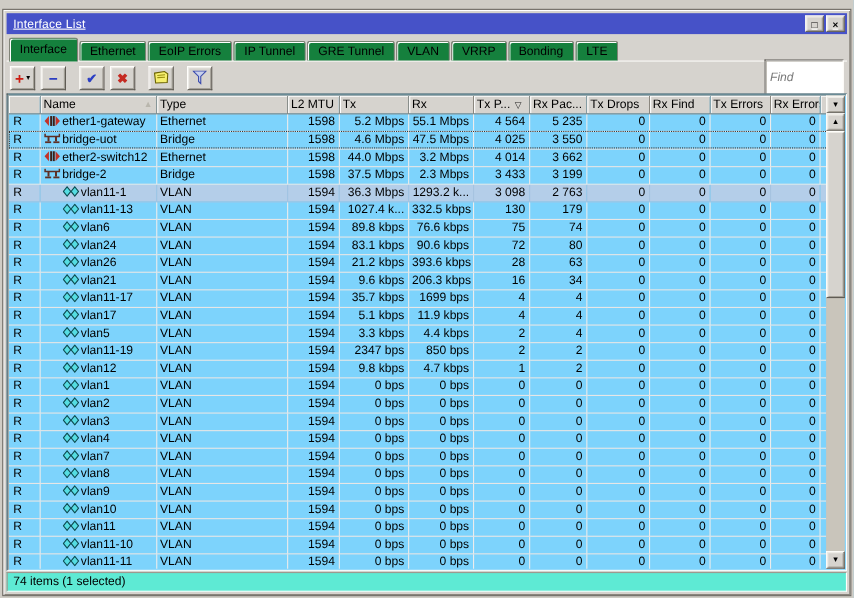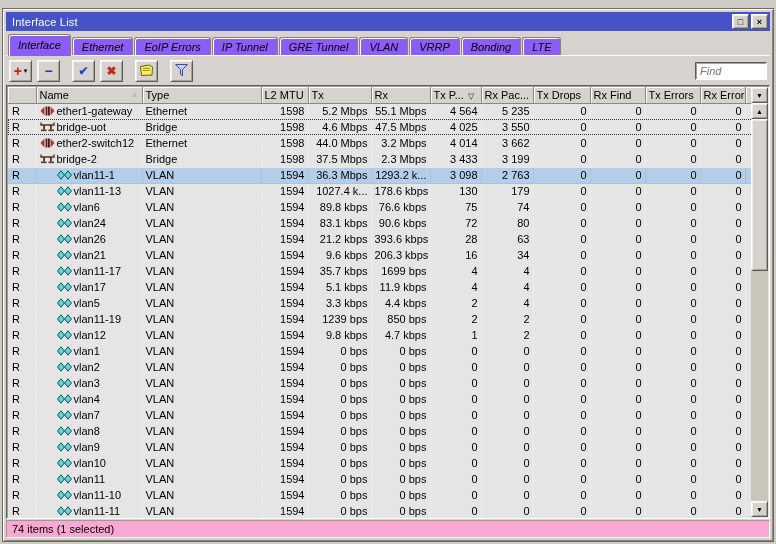--- a/index.html
+++ b/index.html
@@ -6,57 +6,57 @@
   html,body { width:776px; height:544px; overflow:hidden; background:#cfccc5;
               font-family:"Liberation Sans", sans-serif; font-size:11px; color:#000; }
 
   .window { position:absolute; left:2px; top:8px; width:772px; height:534px;
             background:#d6d3ce; border:1px solid #6e6a63;
             box-shadow: inset 1px 1px 0 #ffffff, inset -1px -1px 0 #8a867e;
             padding:3px; display:flex; flex-direction:column; }
 
   
   .titlebar { height:19px; background:#4652c8; color:#fff; display:flex; align-items:center;
-              padding:0 2px 0 6px; flex:0 0 auto; }
+              padding:0 2px 0 6px; flex:0 0 auto;text-decoration:underline; }
   .titlebar .title { flex:1; font-size:11px; letter-spacing:.2px; }
   .tbb { width:17px; height:15px; margin-left:2px; background:#d6d3ce; border:1px solid;
          border-color:#fffefb #5f5b54 #5f5b54 #fffefb;
          box-shadow: inset 1px 1px 0 #efede8, inset -1px -1px 0 #a5a198;
          font-family:inherit; font-size:9px; font-weight:bold; line-height:12px; text-align:center;
          padding:0; cursor:default; }
 
   
   .tabstrip { display:flex; align-items:flex-end; height:25px; padding:2px 2px 0 2px;
               border-bottom:1px solid #fbfaf7; flex:0 0 auto; }
-  .tab { background:#8b5cf6; border:1px solid #86827a; border-bottom:none;
+  .tab { background:#15803d; border:1px solid #86827a; border-bottom:none;
          border-radius:3px 3px 0 0; box-shadow: inset 1px 1px 0 #fff;
-         padding:3px 9px 3px 9px; margin-right:1px; height:18px; white-space:nowrap;font-style:italic; }
+         padding:3px 9px 3px 9px; margin-right:1px; height:18px; white-space:nowrap; }
   .tab.active { height:22px; padding-top:4px; margin-bottom:-1px; z-index:2; position:relative; }
 
   
   .toolbar { display:flex; align-items:center; height:29px; padding:0 3px; flex:0 0 auto; }
   .tbtn { height:22px; min-width:23px; background:#d6d3ce; border:1px solid;
           border-color:#fffefb #5f5b54 #5f5b54 #fffefb;
           box-shadow: inset 1px 1px 0 #efede8, inset -1px -1px 0 #a5a198;
           display:flex; align-items:center; justify-content:center; margin-right:5px;
           padding:0 2px; cursor:default; font-family:inherit; }
   .tbtn:nth-child(2), .tbtn:nth-child(4), .tbtn:nth-child(5) { margin-right:12px; }
   .glyph { font-weight:bold; font-size:14px; line-height:1; }
   .glyph.small { font-size:12px; }
   .dd { font-size:7px; margin-left:2px; color:#000; }
   .find { margin-left:auto; width:72px; height:18px; border:1px solid;
           border-color:#5f5b54 #fffefb #fffefb #5f5b54;
-          box-shadow: inset 1px 1px 0 #a5a198; background:#fff; padding:0 4px;
+          box-shadow: inset 1px 1px 0 #a5a198; background:#fff; padding:16px 4px;
           font-family:inherit; font-size:11px; }
   .find::placeholder { color:#777; font-style:italic; }
 
   
   .table-area { flex:1 1 auto; position:relative; border:1px solid;
                 border-color:#5f5b54 #fffefb #fffefb #5f5b54;
-                box-shadow: inset 1px 1px 0 #a5a198; background:#e5e5e5; overflow:hidden;padding-left:35px; }
+                box-shadow: inset 1px 1px 0 #a5a198; background:#7dd3fc; overflow:hidden;padding-left:35px; }
   .grid-wrap { position:absolute; left:1px; top:1px; right:18px; bottom:1px; overflow:hidden; }
   table { border-collapse:collapse; table-layout:fixed; width:747px; }
   col.c1{width:28px} col.c2{width:106px} col.c3{width:119px} col.c4{width:47px}
   col.c5{width:63px} col.c6{width:59px} col.c7{width:51px} col.c8{width:52px}
   col.c9{width:57px} col.c10{width:55px} col.c11{width:55px} col.c12{width:45px}
   th { height:16px; background:#d6d3ce; border-right:1px solid #8b877f; border-bottom:1px solid #8b877f;
        box-shadow: inset 1px 1px 0 #fff; font-weight:normal; text-align:left; padding:0 3px;
        white-space:nowrap; overflow:hidden; position:relative; }
   td { height:15px; line-height:14px; padding:0 3px; border-right:1px solid #ececec;
        border-bottom:1px solid #e6e6e6; white-space:nowrap; overflow:hidden; }
@@ -77,21 +77,21 @@
           box-shadow: inset 1px 1px 0 #efede8, inset -1px -1px 0 #a5a198;
           font-size:7px; line-height:13px; text-align:center; padding:0; cursor:default; }
   .sb-up { position:absolute; top:16px; left:0; }
   .sb-down { position:absolute; bottom:0; left:0; }
   .sb-thumb { position:absolute; top:32px; left:0; width:17px; height:152px; background:#d6d3ce;
           border:1px solid; border-color:#fffefb #5f5b54 #5f5b54 #fffefb;
           box-shadow: inset 1px 1px 0 #efede8, inset -1px -1px 0 #a5a198; }
 
   
   .statusbar { height:18px; line-height:16px; margin-top:1px; padding:0 5px; flex:0 0 auto;
-               border:1px solid; border-color:#9d998f #fffefb #fffefb #9d998f; background:#f9a8d4; }
+               border:1px solid; border-color:#9d998f #fffefb #fffefb #9d998f; background:#5eead4; }
 </style>
 </head>
 <body>
 
 <div class="window">
 
   <div class="titlebar">
     <span class="title">Interface List</span>
     <button class="tbb"><span>□</span></button>
     <button class="tbb"><span>×</span></button>
@@ -277,21 +277,21 @@
             </tr>
             <tr class="row slave">
               <td class="c-flag">R</td>
               <td class="c-name"><span class="icon"><svg width="15" height="10" viewBox="0 0 15 10">
                     <polygon points="4,0.8 7.4,5 4,9.2 0.6,5" fill="#55dde2" stroke="#0e4d52" stroke-width="1"></polygon>
                     <polygon points="11,0.8 14.4,5 11,9.2 7.6,5" fill="#55dde2" stroke="#0e4d52" stroke-width="1"></polygon>
                   </svg></span><span>vlan11-13</span></td>
               <td>VLAN</td>
               <td class="c-num">1594</td>
               <td class="c-num">1027.4 k...</td>
-              <td class="c-num">178.6 kbps</td>
+              <td class="c-num">332.5 kbps</td>
               <td class="c-num">130</td>
               <td class="c-num">179</td>
               <td class="c-num">0</td>
               <td class="c-num">0</td>
               <td class="c-num">0</td>
               <td class="c-num">0</td>
               <td></td>
             </tr>
             <tr class="row slave">
               <td class="c-flag">R</td>
@@ -420,21 +420,21 @@
               <td></td>
             </tr>
             <tr class="row slave">
               <td class="c-flag">R</td>
               <td class="c-name"><span class="icon"><svg width="15" height="10" viewBox="0 0 15 10">
                     <polygon points="4,0.8 7.4,5 4,9.2 0.6,5" fill="#55dde2" stroke="#0e4d52" stroke-width="1"></polygon>
                     <polygon points="11,0.8 14.4,5 11,9.2 7.6,5" fill="#55dde2" stroke="#0e4d52" stroke-width="1"></polygon>
                   </svg></span><span>vlan11-19</span></td>
               <td>VLAN</td>
               <td class="c-num">1594</td>
-              <td class="c-num">1239 bps</td>
+              <td class="c-num">2347 bps</td>
               <td class="c-num">850 bps</td>
               <td class="c-num">2</td>
               <td class="c-num">2</td>
               <td class="c-num">0</td>
               <td class="c-num">0</td>
               <td class="c-num">0</td>
               <td class="c-num">0</td>
               <td></td>
             </tr>
             <tr class="row slave">

